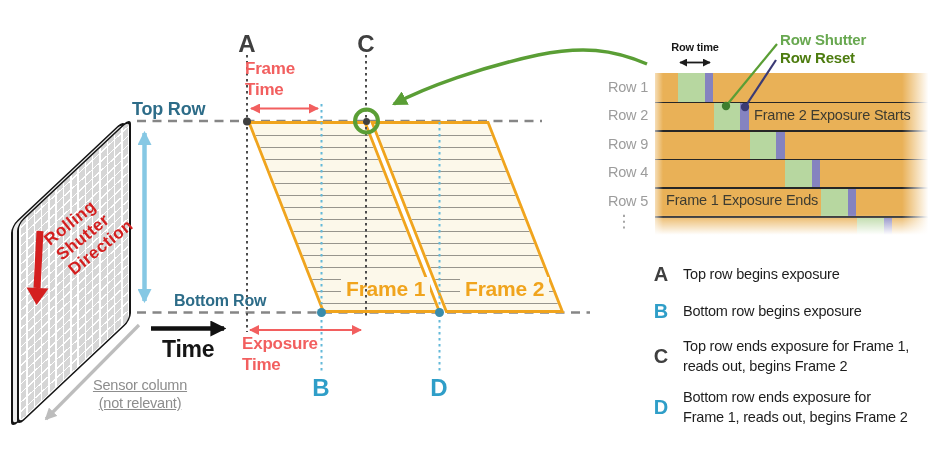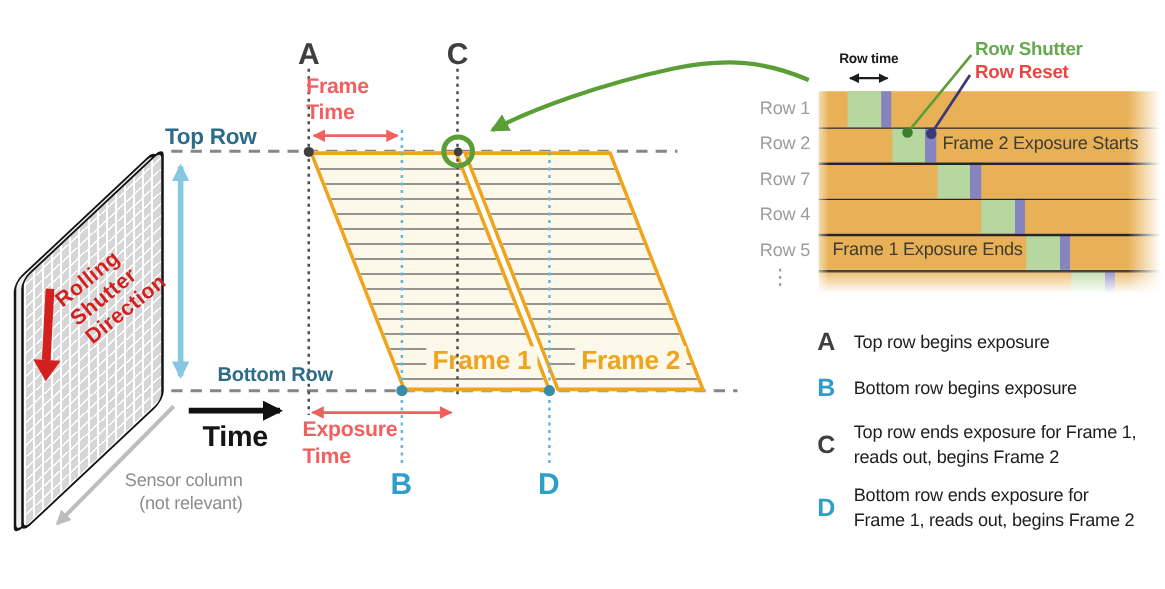--- a/index.html
+++ b/index.html
@@ -58,22 +58,22 @@
   #frame1-label { left:341px; }
   #frame2-label { left:460px; }
 
   
   .lbl { position:absolute; z-index:7; letter-spacing:-0.2px; }
   .teal { color:#2d6c88; font-weight:bold; }
   #top-row-label    { left:132px; top:99px;  font-size:18px; }
   #bottom-row-label { left:157px; top:292px; font-size:16px;margin-left:17px; }
   #sensor-row-label { left:170px; top:189px; font-size:20px; line-height:1.3; white-space:pre-line; }
   #time-label       { left:162px; top:336px; font-size:23px; font-weight:bold; color:#151515; }
-  #column-label     { left:86px;  top:376px; width:108px; text-align:right; font-size:14.5px;
-                      color:#8d8d8d; line-height:1.25; white-space:pre-line; }
+  #column-label     { left:86px;  top:376px; width:108px; text-align:center; font-size:14.5px;
+                      color:#8d8d8d; line-height:1.25; white-space:pre-line;text-decoration:underline; }
   .redlbl { color:#f25f5f; font-weight:bold; font-size:17px; line-height:1.25;
             white-space:pre-line; }
   #frame-time-label    { left:245px; top:58px;  width:80px; }
   #exposure-time-label { left:242px; top:333px; width:90px; }
   .marker { position:absolute; z-index:7; font-size:24px; font-weight:bold;
             transform:translateX(-50%); }
   .marker.dark { color:#3f3f3f; }
   .marker.blue { color:#2f9ec8; }
   #marker-a { left:247px; top:30px; }
   #marker-c { left:366px; top:30px; }
@@ -95,21 +95,21 @@
                  background:linear-gradient(180deg, rgba(255,255,255,0), #fff 80%); }
   .row-label { position:absolute; left:598px; width:50px; text-align:right; z-index:5;
                color:#9c9c9c; font-size:14.5px; letter-spacing:-0.2px; }
   #inset-ellipsis { position:absolute; left:612px; top:211px; width:24px; text-align:center;
                     color:#9c9c9c; font-size:17px; z-index:5; }
   #row-time-label { position:absolute; left:663px; top:41px; width:64px; text-align:center;
                     font-size:11px; font-weight:bold; color:#191919; z-index:5; letter-spacing:-0.2px; }
   #readout-label { position:absolute; left:780px; top:31px; font-size:15px; font-weight:bold;
                    color:#68a850; z-index:5; letter-spacing:-0.2px; }
   #reset-label   { position:absolute; left:780px; top:49px; font-size:15px; font-weight:bold;
-                   color:#ef4444; z-index:5; letter-spacing:-0.2px; }
+                   color:#4d7c0f; z-index:5; letter-spacing:-0.2px; }
   .band-note { position:absolute; z-index:5; font-size:14.5px; color:#3e3c31; letter-spacing:-0.2px; }
   #frame2-note { left:754px; top:107px; }
   #frame1-note { left:666px; top:192px; }
 
   
   #legend { position:absolute; left:653px; top:263px; width:272px; z-index:5; }
   .legend-row { display:flex; align-items:center; gap:14px; margin-bottom:14px; }
   .legend-row.two { margin-bottom:12px; }
   .legend-key { width:16px; text-align:center; font-size:20px; font-weight:bold; flex:0 0 16px; }
   .legend-key.dark { color:#3f3f3f; }
@@ -167,21 +167,21 @@
   <div class="sep" style="top:158.8px"></div>
   <div class="sep" style="top:187.4px"></div>
   <div class="sep" style="top:216px"></div>
 
   <div id="fade-left" class="fade"></div>
   <div id="fade-right" class="fade"></div>
   <div id="fade-bottom" class="fade"></div>
 
   <div class="row-label" style="top:78.5px">Row 1</div>
   <div class="row-label" style="top:107.1px">Row 2</div>
-  <div class="row-label" style="top:135.7px">Row 7</div>
+  <div class="row-label" style="top:135.7px">Row 9</div>
   <div class="row-label" style="top:164.3px">Row 4</div>
   <div class="row-label" style="top:192.9px">Row 5</div>
   <div id="inset-ellipsis">⋮</div>
   <div id="row-time-label">Row time</div>
   <div id="readout-label">Row Shutter</div>
   <div id="reset-label">Row Reset</div>
   <div id="frame2-note" class="band-note">Frame 2 Exposure Starts</div>
   <div id="frame1-note" class="band-note">Frame 1 Exposure Ends</div>
 
   <svg id="svg-over" class="layer">

